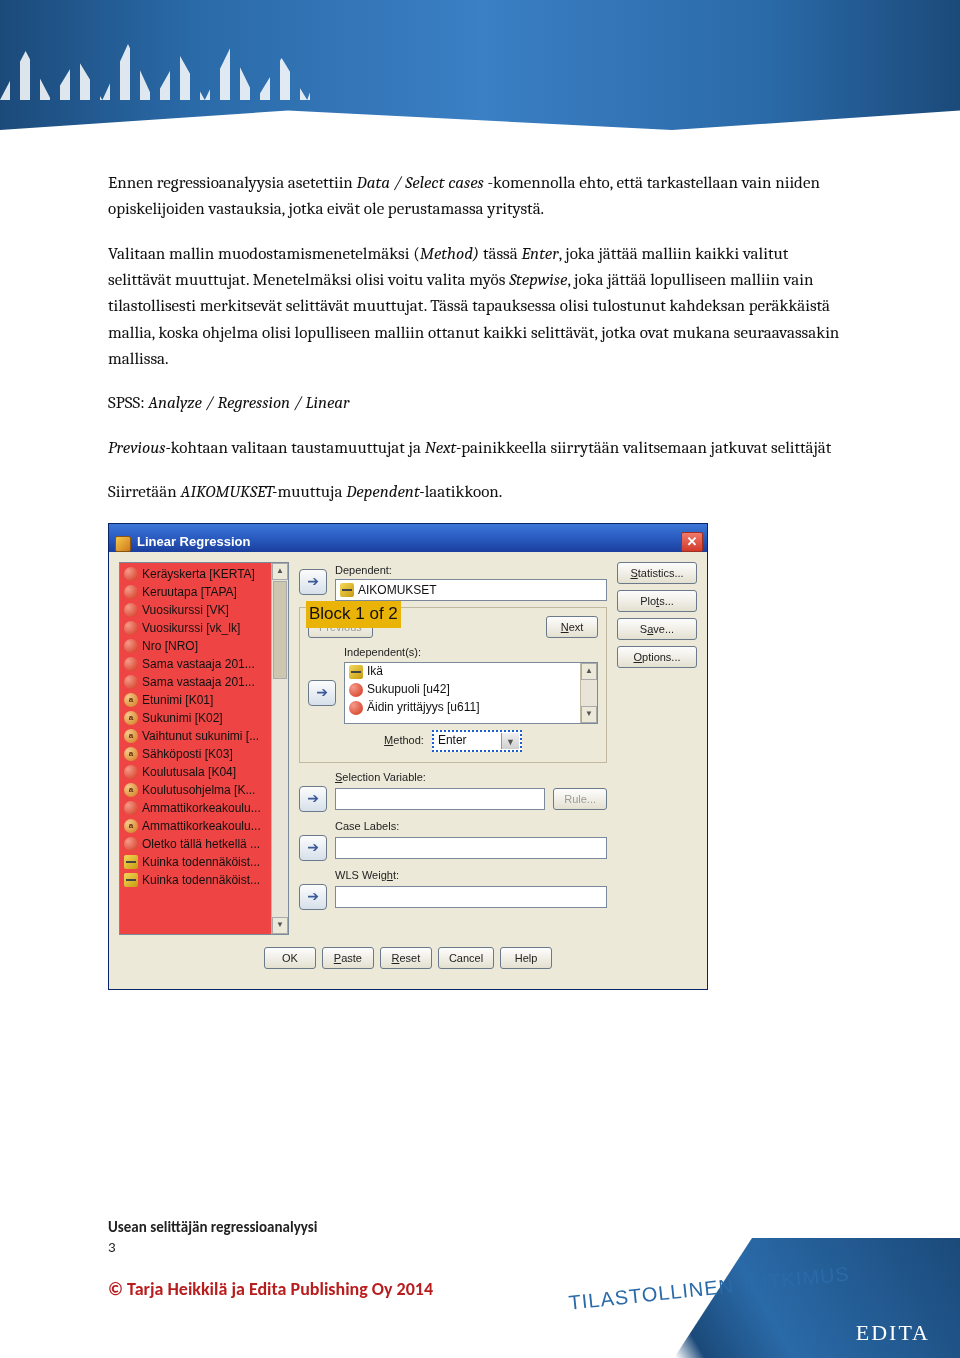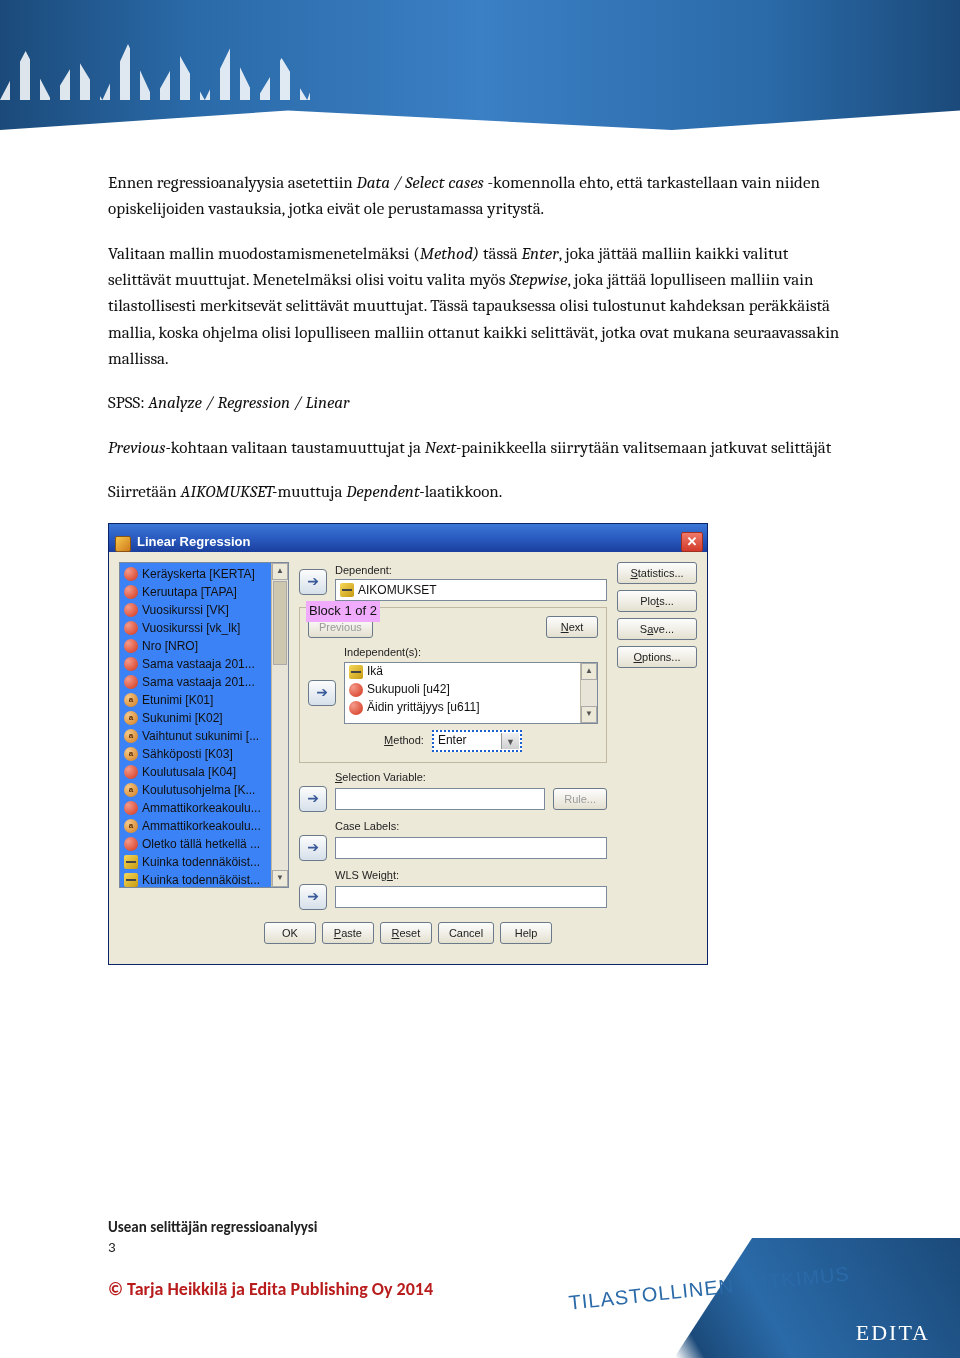--- a/index.html
+++ b/index.html
@@ -68,23 +68,23 @@
     display: flex; align-items: center; justify-content: center;
     font-weight: bold;
   }
   .dlg-body {
     display: flex;
     padding: 10px 10px 6px 10px;
     gap: 10px;
   }
   .var-list {
     width: 170px;
-    height: 326px;
+    height: 373px;
     border: 1px solid #7a8a9a;
-    background: #3b82f6;
+    background: #ef4444;
     overflow: hidden;
     position: relative;
   }
   .var-list-inner { padding: 2px 0; }
   .var-item {
     display: flex;
     align-items: center;
     padding: 0 4px;
     height: 18px;
     white-space: nowrap;
@@ -134,23 +134,23 @@
     overflow: hidden;
   }
   .fieldset {
     border: 1px groove #c0b8a0;
     padding: 8px 8px 10px 8px;
     position: relative;
   }
   .fieldset-legend {
     position: absolute;
     top: -7px; left: 6px;
-    background: #f0abfc;
+    background: #eab308;
     padding: 0 3px;
-    font-size: 13px;
+    font-size: 17px;
   }
   .win-btn {
     border: 1px solid #6a7a8a; border-radius: 3px;
     background: linear-gradient(180deg, #fdfdfd, #e4e0d0);
     padding: 2px 10px;
     font-size: 11px;
     color: #222;
     height: 22px;
     display: inline-flex; align-items: center; justify-content: center;
     min-width: 52px;

